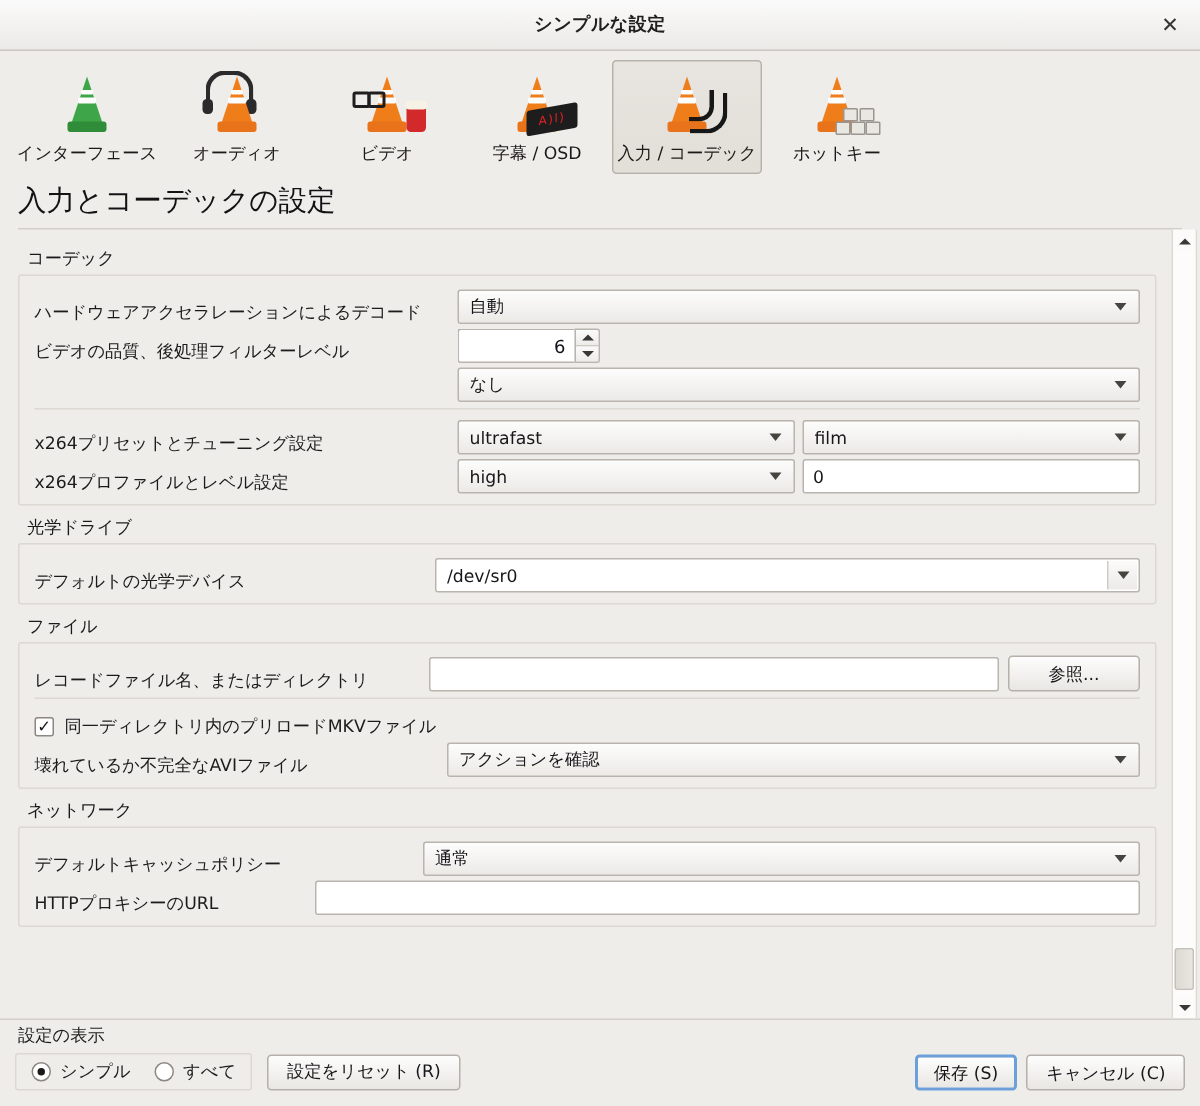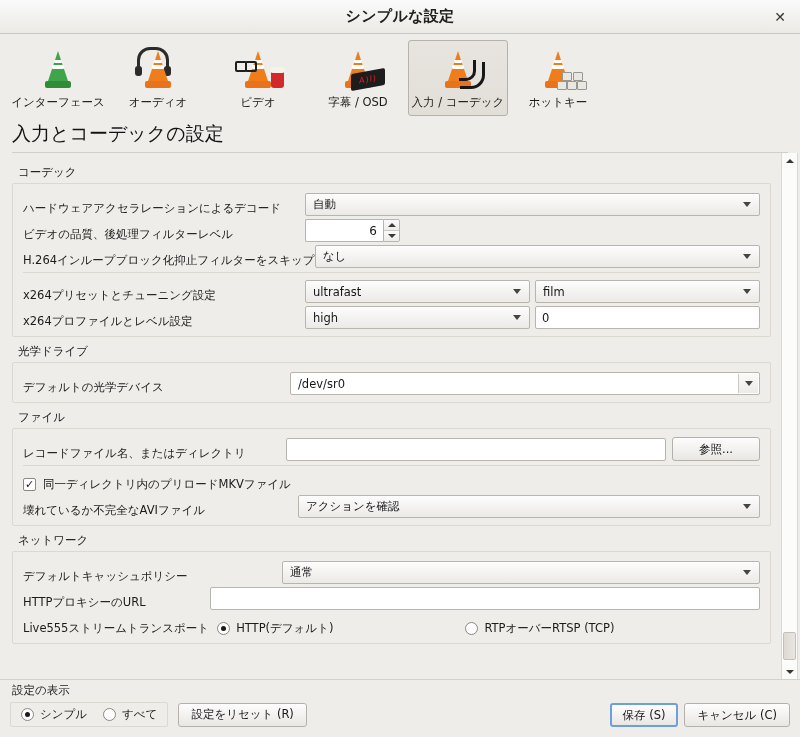--- a/index.html
+++ b/index.html
@@ -15,21 +15,21 @@
   .window { width: 800px; height: 737px; position: relative; background: #efedea; display: flex; flex-direction: column; }
 
   
   .titlebar {
     height: 33px; flex: 0 0 33px;
     background: linear-gradient(to bottom, #fbfbfb 0%, #f2f1ef 55%, #eceae7 100%);
     border-bottom: 1px solid #c9c5bf;
     display: flex; align-items: center; justify-content: center;
     position: relative;
   }
-  .titlebar .title { font-size: 15px; font-weight: bold; color: #22201e; letter-spacing: .3px; }
+  .titlebar .title { font-size: 12px; font-weight: bold; color: #22201e; letter-spacing: .3px; }
   .titlebar .closebtn {
     position: absolute; right: 9px; top: 50%; transform: translateY(-50%);
     width: 22px; height: 22px; display: flex; align-items: center; justify-content: center;
     font-size: 14px; font-weight: bold; color: #37352f; cursor: pointer;
   }
 
   
   .toolbar {
     flex: 0 0 85px; height: 85px;
     background: #efedea;
@@ -344,21 +344,20 @@
               <div>
                   <span class="tri-up"></span>
                 </div>
               <div>
                   <span class="tri-dn"></span>
                 </div>
             </div>
           </div>
         </div>
         <div class="row">
-          <div class="lab">H.264インループブロック化抑止フィルターをスキップ</div>
           <div class="sep"></div>
           <div class="combo" style="width:455px">
             <div class="txt">なし</div>
             <div class="arrow"></div>
           </div>
         </div>
         <div class="hr"></div>
         <div class="row">
           <div class="lab">x264プリセットとチューニング設定</div>
           <div class="sep"></div>
@@ -433,31 +432,20 @@
           <div class="combo" style="width:478px">
             <div class="txt">通常</div>
             <div class="arrow"></div>
           </div>
         </div>
         <div class="row">
           <div class="lab">HTTPプロキシーのURL</div>
           <div class="sep"></div>
           <div class="input" style="width:550px" placeholder="">
             <span></span>
-          </div>
-        </div>
-        <div class="row">
-          <div class="lab">Live555ストリームトランスポート</div>
-          <div class="radio on" style="margin-left:8px">
-            <span class="dotbox"></span>
-            <span class="rlab">HTTP(デフォルト)</span>
-          </div>
-          <div class="radio" style="margin-left:132px">
-            <span class="dotbox"></span>
-            <span class="rlab">RTPオーバーRTSP (TCP)</span>
           </div>
         </div>
       </div>
 
     </div>
 
     <div class="vscroll">
       <div class="sbtn">
           <span class="tri-up"></span>
         </div>

